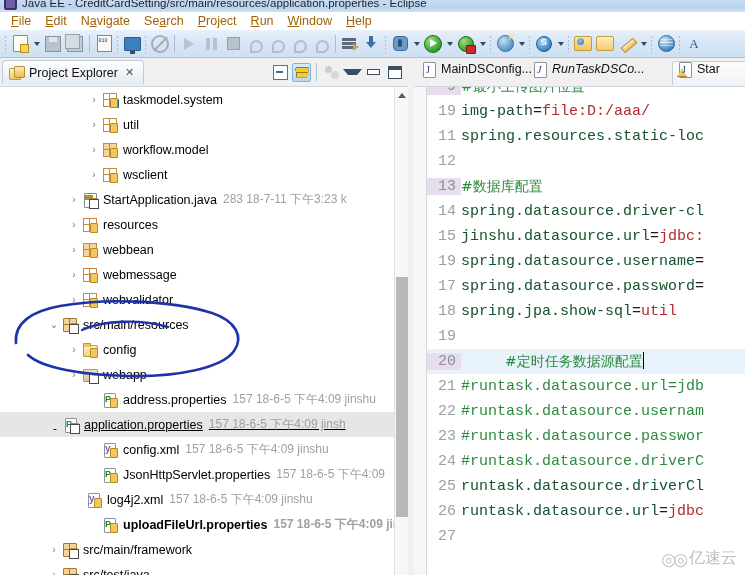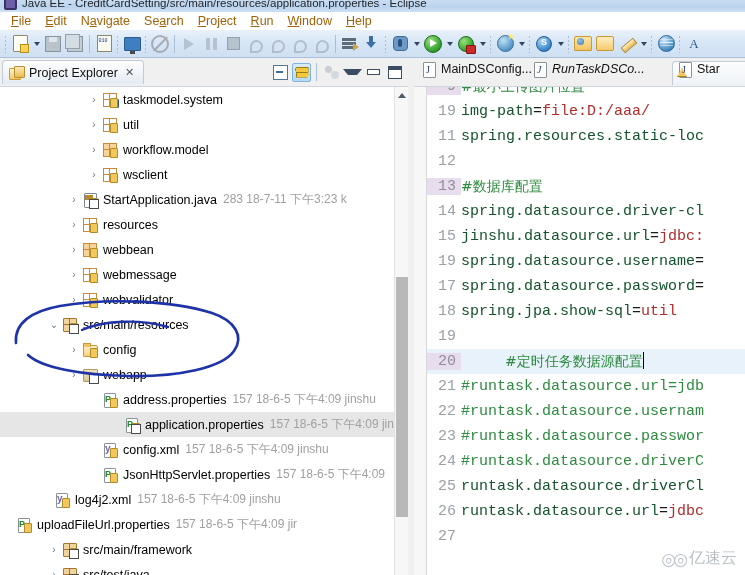--- a/index.html
+++ b/index.html
@@ -1231,21 +1231,21 @@
               <span class="tname">webapp</span>
             </div>
             <div class="trow" style="padding-left: 86px;">
               <span class="twist none">&nbsp;</span>
               <span class="ti ti-prop">
                 <span class="ti-lock"></span>
               </span>
               <span class="tname">address.properties</span>
               <span class="tmeta">157  18-6-5 下午4:09  jinshu</span>
             </div>
-            <div class="trow sel" style="padding-left: 108px;">
+            <div class="trow sel" style="padding-left: 47px; text-decoration: underline;">
               <span class="twist none">&nbsp;</span>
               <span class="ti ti-prop">
                 <span class="ti-lock"></span>
                 <span class="ti-badge-dark"></span>
               </span>
               <span class="tname">application.properties</span>
               <span class="tmeta">157  18-6-5 下午4:09  jinsh</span>
             </div>
             <div class="trow" style="padding-left: 86px;">
               <span class="twist none">&nbsp;</span>
@@ -1256,29 +1256,29 @@
               <span class="tmeta">157  18-6-5 下午4:09  jinshu</span>
             </div>
             <div class="trow" style="padding-left: 86px;">
               <span class="twist none">&nbsp;</span>
               <span class="ti ti-prop">
                 <span class="ti-lock"></span>
               </span>
               <span class="tname">JsonHttpServlet.properties</span>
               <span class="tmeta">157  18-6-5 下午4:09</span>
             </div>
-            <div class="trow" style="padding-left: 38px;">
+            <div class="trow" style="padding-left: 70px;">
               <span class="twist none">&nbsp;</span>
               <span class="ti ti-xml">
                 <span class="ti-lock"></span>
               </span>
               <span class="tname">log4j2.xml</span>
               <span class="tmeta">157  18-6-5 下午4:09  jinshu</span>
             </div>
-            <div class="trow" style="">
+            <div class="trow" style="padding-left: 86px; font-weight: bold;">
               <span class="twist none">&nbsp;</span>
               <span class="ti ti-prop">
                 <span class="ti-lock"></span>
               </span>
               <span class="tname">uploadFileUrl.properties</span>
               <span class="tmeta">157  18-6-5 下午4:09  jir</span>
             </div>
             <div class="trow" style="padding-left: 46px;">
               <span class="twist">›</span>
               <span class="ti ti-srcfolder">

